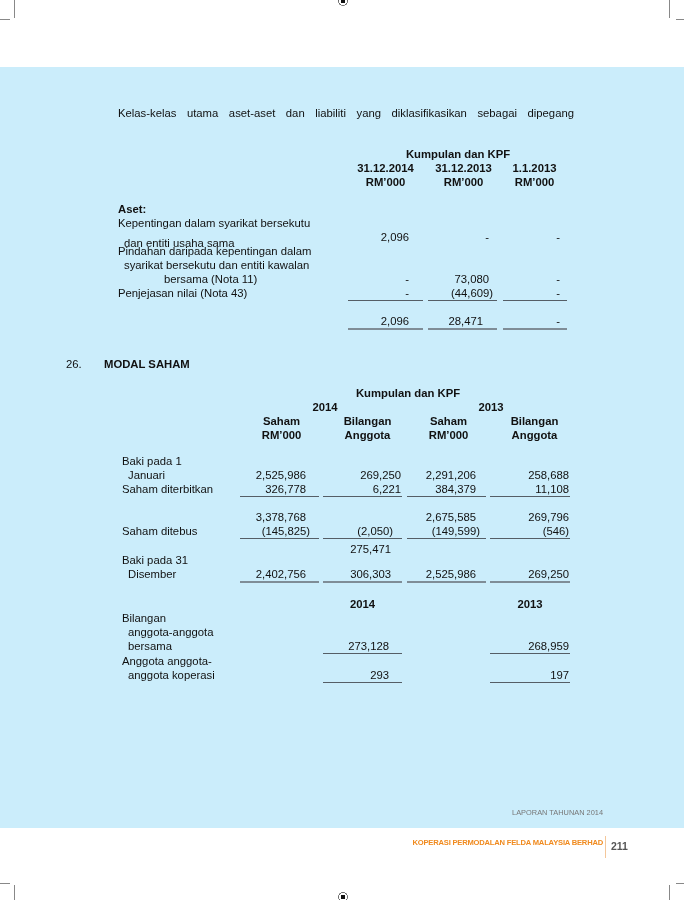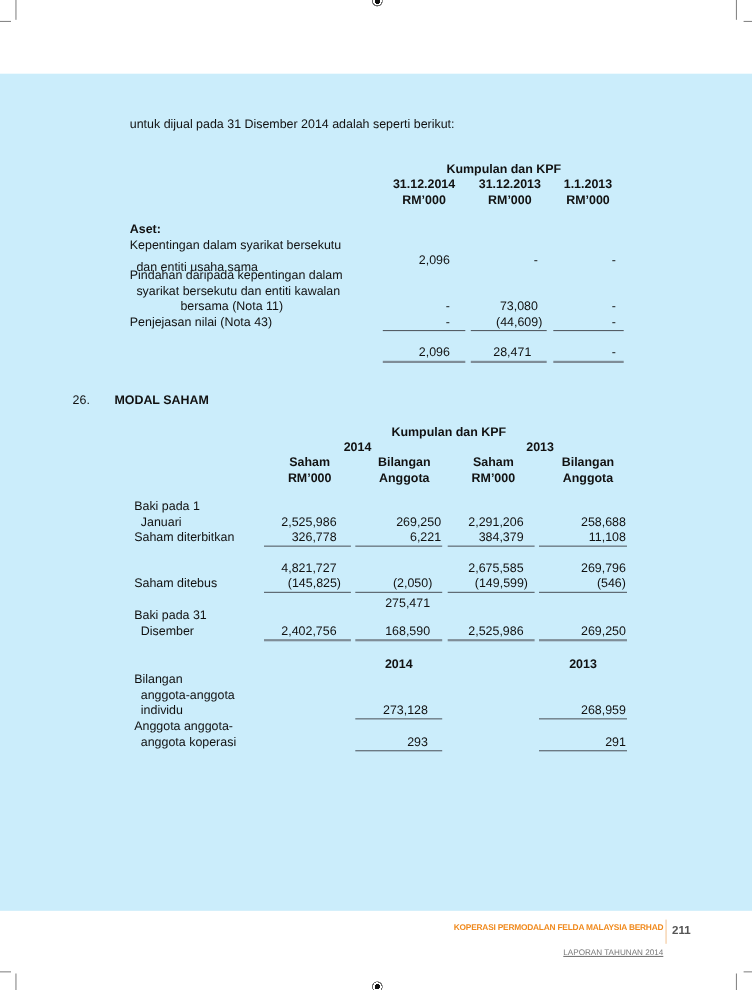--- a/index.html
+++ b/index.html
@@ -28,23 +28,22 @@
   .reg { position: absolute; background: #888; }
   .target {
     position: absolute; width: 10px; height: 10px; border-radius: 50%;
     background: radial-gradient(circle, #111 0 35%, #fff 36% 55%, #666 56% 70%, transparent 71%);
   }
   .footer-org {
     position: absolute; right: 81px; top: 838px; font-size: 7.6px; color: #f08a1e;
     font-weight: bold; letter-spacing: -0.2px; white-space: nowrap;
   }
   .footer-sub {
-    position: absolute; right: 81px; top: 861px; font-size: 7.4px; color: #777;
+    position: absolute; right: 81px; top: 808px; font-size: 7.4px; color: #777;
     white-space: nowrap;
-    text-decoration: underline;
   }
   .footer-div { position: absolute; left: 605px; top: 836px; width: 1px; height: 22px; background: #f4c79a; }
   .footer-page { position: absolute; left: 611px; top: 840px; font-size: 10.5px; font-weight: bold; color: #555; }
 </style>
 </head>
 <body>
 
 <div class="reg" style="left:14px;top:0;width:1px;height:18px;"></div>
 <div class="reg" style="left:0;top:19px;width:10px;height:1px;"></div>
 <div class="reg" style="left:669px;top:0;width:1px;height:18px;"></div>
@@ -54,21 +53,21 @@
 <div class="reg" style="left:669px;top:885px;width:1px;height:15px;"></div>
 <div class="reg" style="left:676px;top:883px;width:8px;height:1px;"></div>
 <div class="target" style="left:338px;top:-4px;"></div>
 <div class="target" style="left:338px;top:892px;"></div>
 <div class="target" style="left:-4px;top:445px;"></div>
 <div class="target" style="left:678px;top:445px;"></div>
 
 <div class="band"></div>
 
 <div class="intro">
-  <div>untuk dijual pada 31 Disember 2014 adalah seperti berikut:</div>
+  <div class="intro-line1">Kelas-kelas utama aset-aset dan liabiliti yang diklasifikasikan sebagai dipegang</div>
 </div>
 
 <div class="abs txt b c" style="left:348px;top:148px;width:220px;">Kumpulan dan KPF</div>
 <div class="abs txt b c" style="left:348px;top:162px;width:75px;">31.12.2014</div>
 <div class="abs txt b c" style="left:426px;top:162px;width:75px;">31.12.2013</div>
 <div class="abs txt b c" style="left:502px;top:162px;width:65px;">1.1.2013</div>
 <div class="abs txt b c" style="left:348px;top:176px;width:75px;">RM’000</div>
 <div class="abs txt b c" style="left:426px;top:176px;width:75px;">RM’000</div>
 <div class="abs txt b c" style="left:502px;top:176px;width:65px;">RM’000</div>
 
@@ -141,21 +140,21 @@
   <div class="abs txt r" style="left:323px;top:483px;width:78px;">6,221</div>
   <div class="abs txt r" style="left:407px;top:483px;width:69px;">384,379</div>
   <div class="abs txt r" style="left:490px;top:483px;width:79px;">11,108</div>
 </div>
 <div class="line" style="left:240px;top:496px;width:79px;"></div>
 <div class="line" style="left:323px;top:496px;width:79px;"></div>
 <div class="line" style="left:407px;top:496px;width:79px;"></div>
 <div class="line" style="left:490px;top:496px;width:80px;"></div>
 
 <div>
-  <div class="abs txt r" style="left:240px;top:511px;width:66px;">4,821,727</div>
+  <div class="abs txt r" style="left:240px;top:511px;width:66px;">3,378,768</div>
   <div class="abs txt r" style="left:323px;top:511px;width:68px;margin-top:32px;">275,471</div>
   <div class="abs txt r" style="left:407px;top:511px;width:69px;">2,675,585</div>
   <div class="abs txt r" style="left:490px;top:511px;width:79px;">269,796</div>
 </div>
 
 <div>
   <div class="abs txt" style="left:122px;top:525px;">Saham ditebus</div>
   <div class="abs txt r" style="left:240px;top:525px;width:70px;">(145,825)</div>
   <div class="abs txt r" style="left:323px;top:525px;width:70px;">(2,050)</div>
   <div class="abs txt r" style="left:407px;top:525px;width:73px;">(149,599)</div>
@@ -163,47 +162,47 @@
 </div>
 <div class="line" style="left:240px;top:538px;width:79px;"></div>
 <div class="line" style="left:323px;top:538px;width:79px;"></div>
 <div class="line" style="left:407px;top:538px;width:79px;"></div>
 <div class="line" style="left:490px;top:538px;width:80px;"></div>
 
 <div>
   <div class="abs txt" style="left:122px;top:554px;">Baki pada 31</div>
   <div class="abs txt" style="left:128px;top:568px;">Disember</div>
   <div class="abs txt r" style="left:240px;top:568px;width:66px;">2,402,756</div>
-  <div class="abs txt r" style="left:323px;top:568px;width:68px;">168,590</div>
+  <div class="abs txt r" style="left:323px;top:568px;width:68px;">306,303</div>
   <div class="abs txt r" style="left:407px;top:568px;width:69px;">2,525,986</div>
   <div class="abs txt r" style="left:490px;top:568px;width:79px;">269,250</div>
 </div>
 <div class="line thick" style="left:240px;top:581px;width:79px;"></div>
 <div class="line thick" style="left:323px;top:581px;width:79px;"></div>
 <div class="line thick" style="left:407px;top:581px;width:79px;"></div>
 <div class="line thick" style="left:490px;top:581px;width:80px;"></div>
 
 <div class="abs txt b c" style="left:323px;top:598px;width:79px;">2014</div>
 <div class="abs txt b c" style="left:490px;top:598px;width:80px;">2013</div>
 
 <div>
   <div class="abs txt" style="left:122px;top:612px;">Bilangan</div>
   <div class="abs txt" style="left:128px;top:626px;">anggota-anggota</div>
-  <div class="abs txt" style="left:128px;top:640px;">individu</div>
+  <div class="abs txt" style="left:128px;top:640px;">bersama</div>
   <div class="abs txt r" style="left:323px;top:640px;width:66px;">273,128</div>
   <div class="abs txt r" style="left:490px;top:640px;width:79px;">268,959</div>
 </div>
 <div class="line" style="left:323px;top:653px;width:79px;"></div>
 <div class="line" style="left:490px;top:653px;width:80px;"></div>
 
 <div>
   <div class="abs txt" style="left:122px;top:655px;">Anggota anggota-</div>
   <div class="abs txt" style="left:128px;top:669px;">anggota koperasi</div>
   <div class="abs txt r" style="left:323px;top:669px;width:66px;">293</div>
-  <div class="abs txt r" style="left:490px;top:669px;width:79px;">291</div>
+  <div class="abs txt r" style="left:490px;top:669px;width:79px;">197</div>
 </div>
 <div class="line" style="left:323px;top:682px;width:79px;"></div>
 <div class="line" style="left:490px;top:682px;width:80px;"></div>
 
 <div class="footer-org">KOPERASI PERMODALAN FELDA MALAYSIA BERHAD</div>
 <div class="footer-sub">LAPORAN TAHUNAN 2014</div>
 <div class="footer-div"></div>
 <div class="footer-page">211</div>
 
 </body></html>

